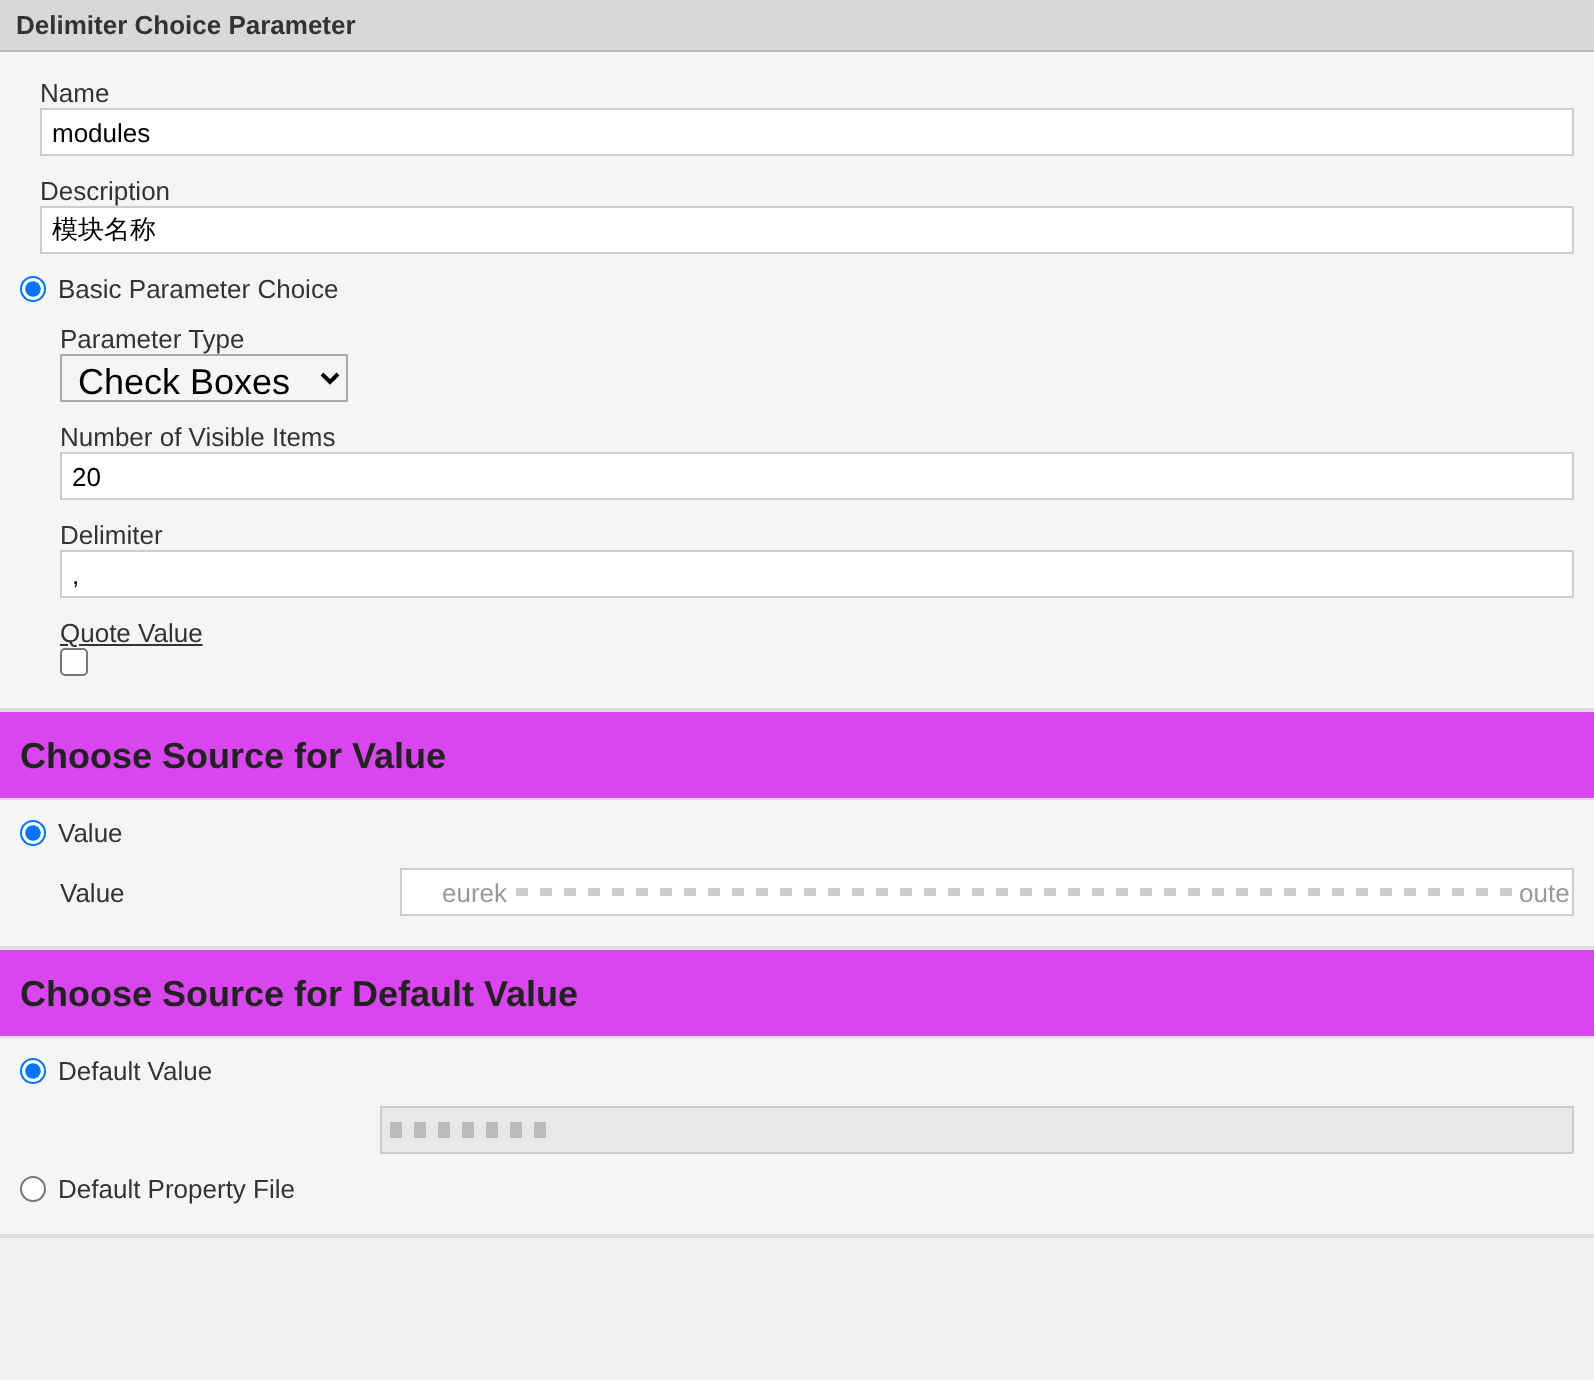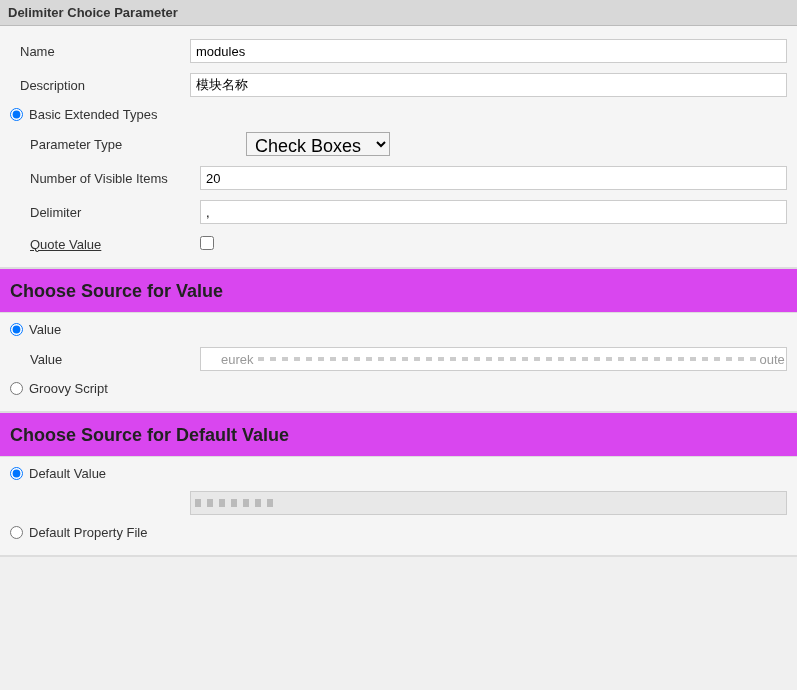--- a/index.html
+++ b/index.html
@@ -13,23 +13,23 @@
     }
 
     .form-section {
       background: #f5f5f5;
       border-bottom: 2px solid #ddd;
       padding: 8px 0;
     }
 
     .form-row {
       display: flex;
-      align-items: center;
       padding: 5px 10px 5px 20px;
       min-height: 30px;
+      flex-direction: column;
     }
 
     .form-label {
       width: 170px;
       flex-shrink: 0;
       color: #333;
       font-size: 13px;
     }
 
     .form-value {
@@ -163,24 +163,24 @@
 
   <div class="form-row">
     <div class="form-label">Description</div>
     <div class="form-value">
       <input type="text" value="模块名称" style="">
     </div>
   </div>
 
   <div class="radio-row">
     <input type="radio" name="paramSource" checked="" style="">
-    <span>Basic Extended Types</span>
-  </div>
-
-  <div class="form-row" style="padding-left: 30px; gap: 46px;">
+    <span>Basic Parameter Choice</span>
+  </div>
+
+  <div class="form-row" style="padding-left: 30px;">
     <div class="form-label">Parameter Type</div>
     <div class="form-value">
       <select>
         <option>Check Boxes</option>
         <option>Radio Buttons</option>
         <option>Multi Select</option>
         <option>Single Select</option>
       </select>
     </div>
   </div>
@@ -221,24 +221,20 @@
   <div class="indented-row">
     <div class="form-label">Value</div>
     <div class="value-input-display">
       <span class="value-input-text">eurek</span>
       <span class="value-dotted"></span>
       <span style="color:#999; font-size:13px; margin-left:2px;">oute</span>
     </div>
   </div>
 
 
-  <div class="radio-row">
-    <input type="radio" name="valueSource" style="">
-    <span>Groovy Script</span>
-  </div>
 
 </div>
 
 <div class="big-header">
   <span>Choose Source for Default Value</span>
 </div>
 
 <div class="value-section">
 
   <div class="radio-row">

